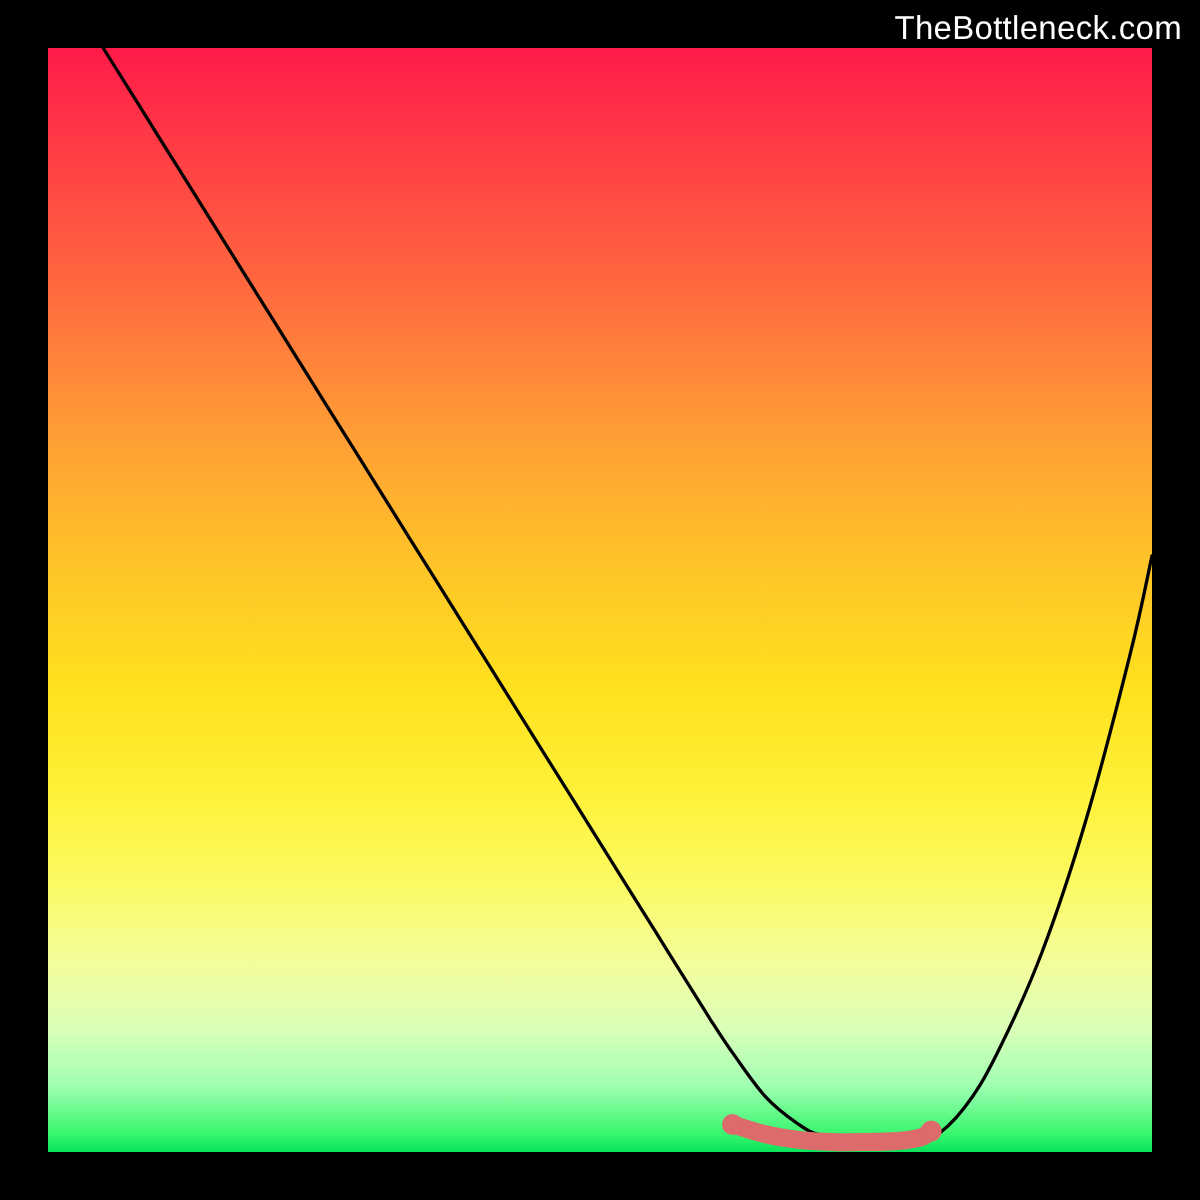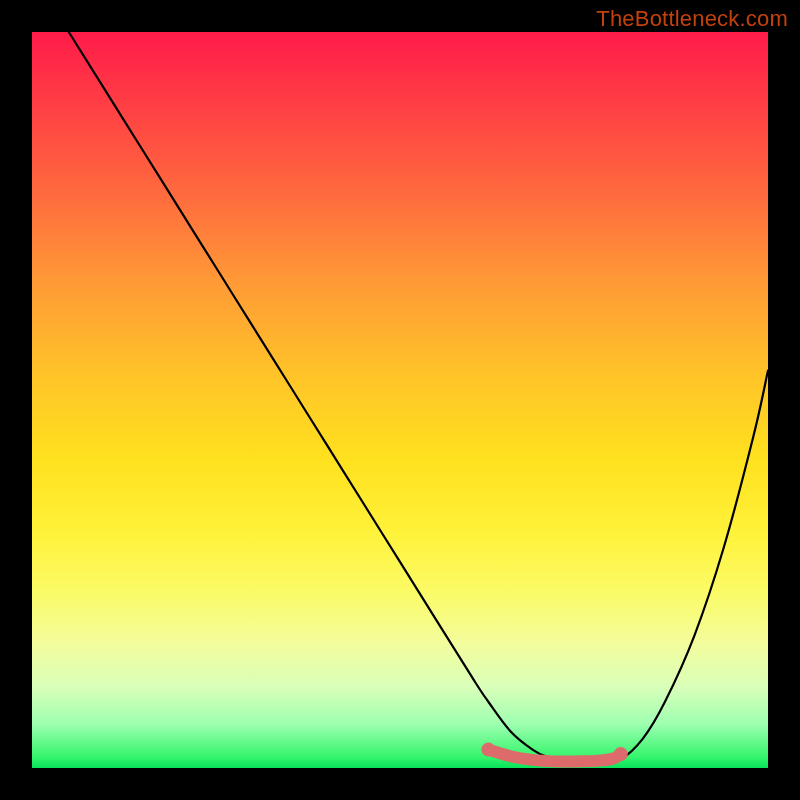--- a/index.html
+++ b/index.html
@@ -39,21 +39,21 @@
       #d9ffb9 89%,
       #9fffb1 94%,
       #35f56c 98.5%,
       #08e25a 100%
     );
   }
   .watermark {
     position: absolute;
     top: 6px;
     right: 12px;
-    color: #c2410c;
+    color: #ffffff;
     font-size: 22px;
     font-weight: 500;
     letter-spacing: 0.2px;
     user-select: none;
   }
   svg.curve {
     position: absolute;
     left: 0;
     top: 0;
     width: 736px;

